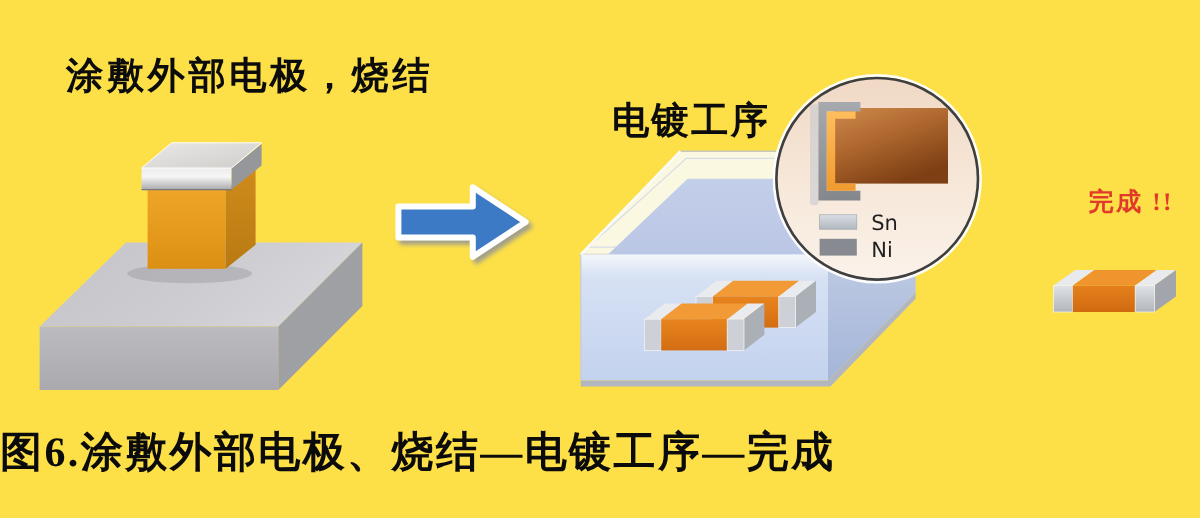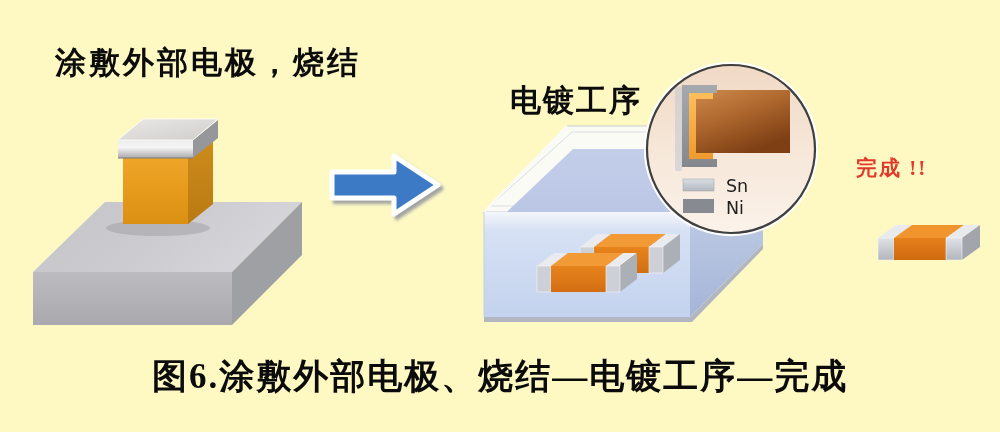--- a/index.html
+++ b/index.html
@@ -1,33 +1,33 @@
 <!DOCTYPE html>
 <html><head>
 <meta charset="utf-8">
 <style>
   html,body{margin:0;padding:0;}
   body{background:#ffffff;font-family:"Liberation Sans","DejaVu Sans",sans-serif;}
   #stage{
     position:relative;width:1000px;height:432px;overflow:hidden;
-    background:#fef9c3;
+    background:#fde047;
   }
   .abs{position:absolute;}
   .cjk-title{
     font-family:"Liberation Serif","DejaVu Serif",serif;
     font-weight:700;color:#0c0c0c;white-space:nowrap;
   }
   #stage1-title{left:55px;top:42px;font-size:31px;letter-spacing:3px;}
   #stage2-title{left:510px;top:38px;font-size:31px;letter-spacing:2px;margin-top:42px;}
   #completion-text{
-    left:856px;top:154px;font-size:21px;font-weight:700;letter-spacing:2px;
+    left:907px;top:154px;font-size:21px;font-weight:700;letter-spacing:2px;
     color:#e13a2b;font-family:"Liberation Serif","DejaVu Serif",serif;white-space:nowrap;
   }
   #caption{
-    left:0;top:353px;width:1000px;text-align:center;
+    left:0;top:353px;width:1000px;text-align:left;
     font-family:"Liberation Serif","DejaVu Serif",serif;
     font-weight:700;font-size:35px;letter-spacing:2px;color:#0b0b0b;white-space:nowrap;
   }
   svg{display:block;}
 </style>
 </head>
 <body>
 
 <div id="stage">
 

